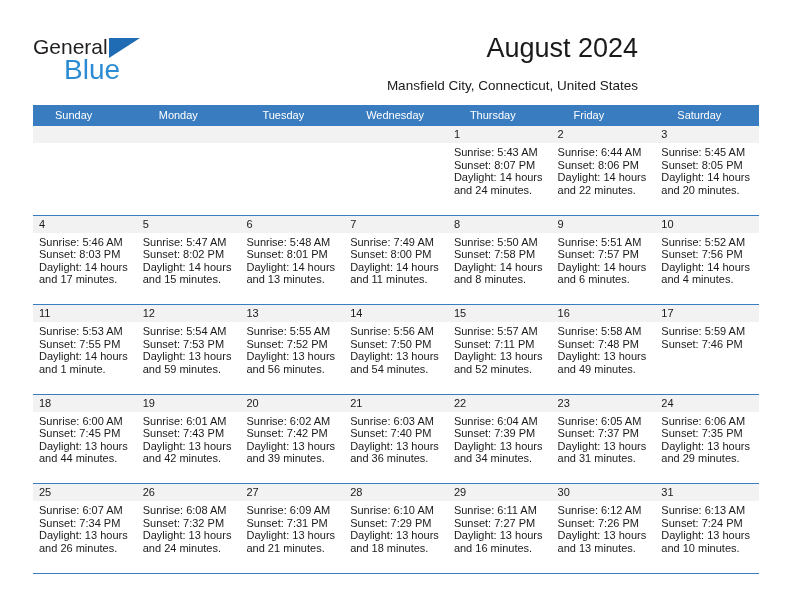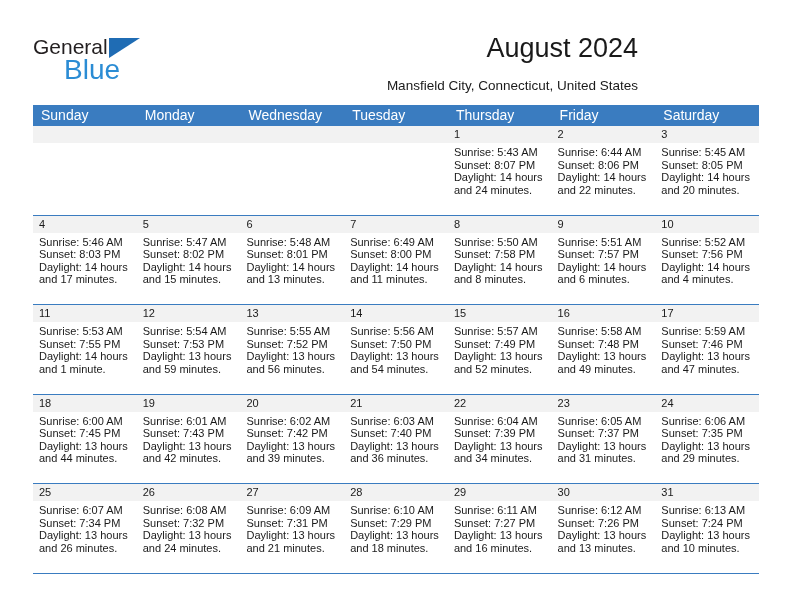--- a/index.html
+++ b/index.html
@@ -88,23 +88,23 @@
     width: 726px;
   }
   .weekday-row {
     display: flex;
     background: #3a7cc0;
     height: 21px;
   }
   .weekday {
     flex: 1 1 0;
     color: #ffffff;
-    font-size: 14px;
+    font-size: 11px;
     line-height: 21px;
-    padding-left: 8px;
+    padding-left: 22px;
     box-sizing: border-box;
     white-space: nowrap;
   }
   .week-row {
     display: flex;
     height: 89.5px;
     border-bottom: 1.5px solid #3a7cc0;
     box-sizing: border-box;
   }
   .week-row.last {
@@ -160,22 +160,22 @@
     <div class="title">August 2024</div>
     <div class="subtitle">Mansfield City, Connecticut, United States</div>
 
   </div>
 
   <div class="calendar">
 
     <div class="weekday-row">
       <div class="weekday">Sunday</div>
       <div class="weekday">Monday</div>
+      <div class="weekday">Tuesday</div>
       <div class="weekday">Wednesday</div>
-      <div class="weekday">Tuesday</div>
       <div class="weekday">Thursday</div>
       <div class="weekday">Friday</div>
       <div class="weekday">Saturday</div>
     </div>
 
     <div id="weeks-container">
         <div class="week-row">
           <div class="day-cell empty">
             <div class="day-number"></div>
           </div>
@@ -234,21 +234,21 @@
             <div class="day-number">6</div>
             <div class="day-info">
               <div>Sunrise: 5:48 AM</div>
               <div>Sunset: 8:01 PM</div>
               <div class="wrap">Daylight: 14 hours and 13 minutes.</div>
             </div>
           </div>
           <div class="day-cell">
             <div class="day-number">7</div>
             <div class="day-info">
-              <div>Sunrise: 6:49 AM</div>
+              <div>Sunrise: 7:49 AM</div>
               <div>Sunset: 8:00 PM</div>
               <div class="wrap">Daylight: 14 hours and 11 minutes.</div>
             </div>
           </div>
           <div class="day-cell">
             <div class="day-number">8</div>
             <div class="day-info">
               <div>Sunrise: 5:50 AM</div>
               <div>Sunset: 7:58 PM</div>
               <div class="wrap">Daylight: 14 hours and 8 minutes.</div>
@@ -301,38 +301,37 @@
             <div class="day-info">
               <div>Sunrise: 5:56 AM</div>
               <div>Sunset: 7:50 PM</div>
               <div class="wrap">Daylight: 13 hours and 54 minutes.</div>
             </div>
           </div>
           <div class="day-cell">
             <div class="day-number">15</div>
             <div class="day-info">
               <div>Sunrise: 5:57 AM</div>
-              <div>Sunset: 7:49 PM</div>
+              <div>Sunset: 7:11 PM</div>
               <div class="wrap">Daylight: 13 hours and 52 minutes.</div>
             </div>
           </div>
           <div class="day-cell">
             <div class="day-number">16</div>
             <div class="day-info">
               <div>Sunrise: 5:58 AM</div>
               <div>Sunset: 7:48 PM</div>
               <div class="wrap">Daylight: 13 hours and 49 minutes.</div>
             </div>
           </div>
           <div class="day-cell">
             <div class="day-number">17</div>
             <div class="day-info">
               <div>Sunrise: 5:59 AM</div>
               <div>Sunset: 7:46 PM</div>
-              <div class="wrap">Daylight: 13 hours and 47 minutes.</div>
             </div>
           </div>
         </div>
         <div class="week-row">
           <div class="day-cell">
             <div class="day-number">18</div>
             <div class="day-info">
               <div>Sunrise: 6:00 AM</div>
               <div>Sunset: 7:45 PM</div>
               <div class="wrap">Daylight: 13 hours and 44 minutes.</div>

